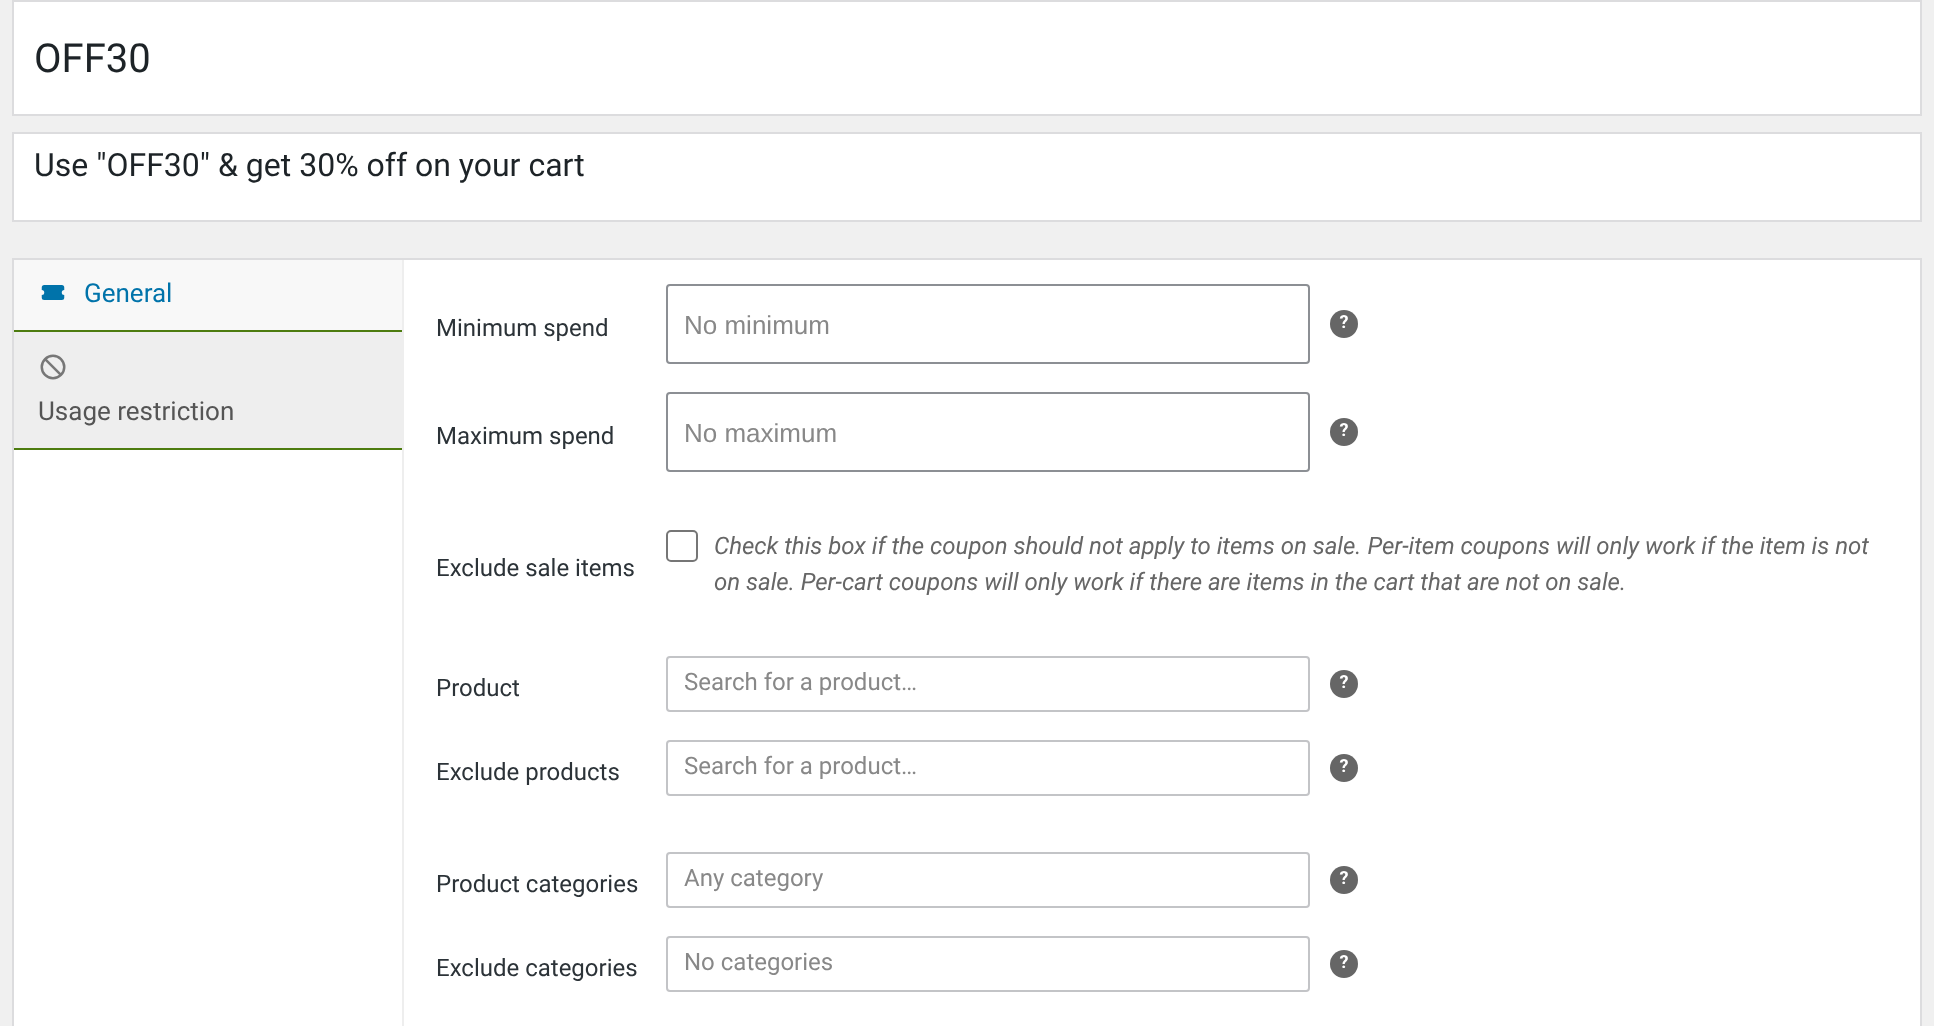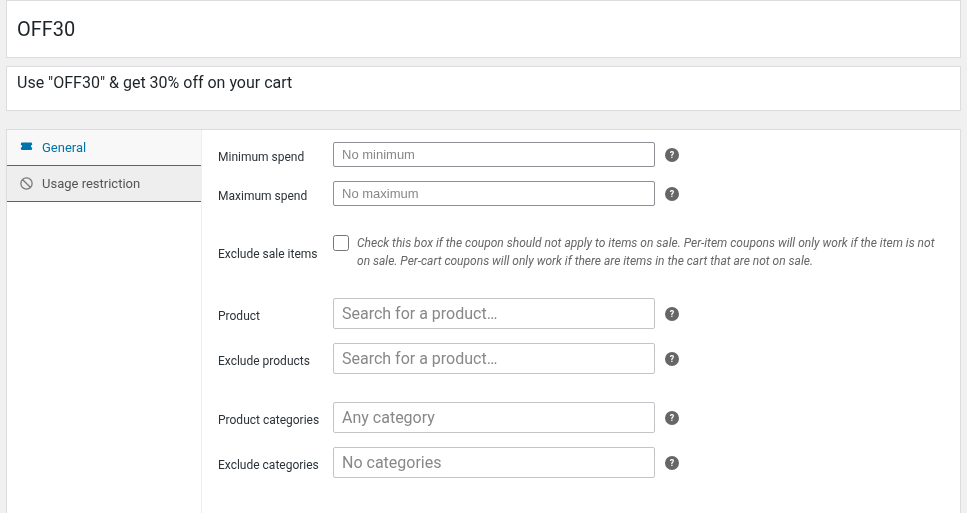--- a/index.html
+++ b/index.html
@@ -69,20 +69,21 @@
       padding: 10px 12px;
       cursor: pointer;
       color: #0073aa;
       font-size: 13px;
       border-bottom: 1px solid #4d7c0f;
       background: #f8f8f8;
     }
     .tab-item.active {
       background: #eeeeee;
       color: #555;
+      flex-direction: column;
     }
     .tab-item .icon {
       width: 15px;
       height: 15px;
       display: inline-flex;
       align-items: center;
       justify-content: center;
       color: #888;
       flex-shrink: 0;
     }
@@ -114,38 +115,38 @@
       color: #2c3338;
     }
     .form-control {
       display: flex;
       align-items: center;
       gap: 10px;
       flex: 1;
     }
     .form-control input[type="text"] {
       width: 322px;
-      height: 25px;
+      height: 40px;
       padding: 2px 8px;
       border: 1px solid #8c8f94;
       border-radius: 2px;
       font-size: 13px;
       color: #4d7c0f;
       background: #fff;
     }
     .form-control input[type="text"]::placeholder {
       color: #888;
     }
     .select-like {
       width: 322px;
       min-height: 28px;
       padding: 5px 8px;
       border: 1px solid #c3c4c7;
       border-radius: 2px;
-      font-size: 16px;
+      font-size: 12px;
       color: #888;
       background: #fff;
     }
     .checkbox-row {
       display: flex;
       align-items: flex-start;
       gap: 8px;
       flex: 1;
     }
     .checkbox-row input[type="checkbox"] {

